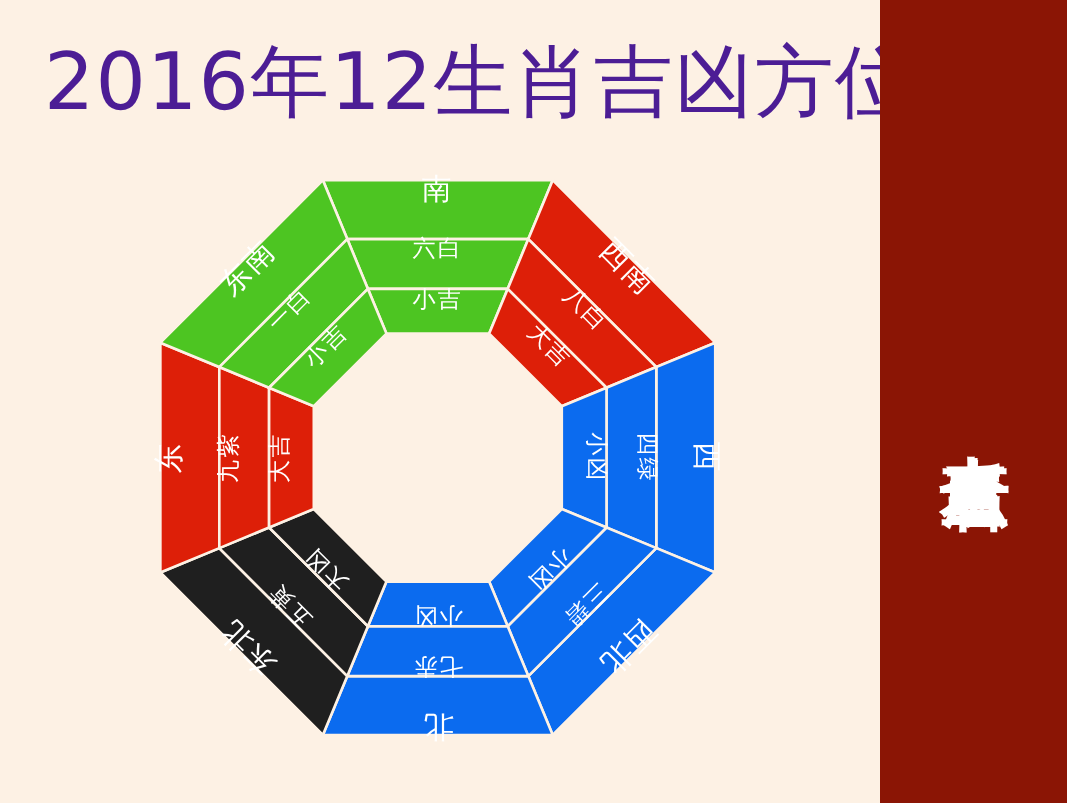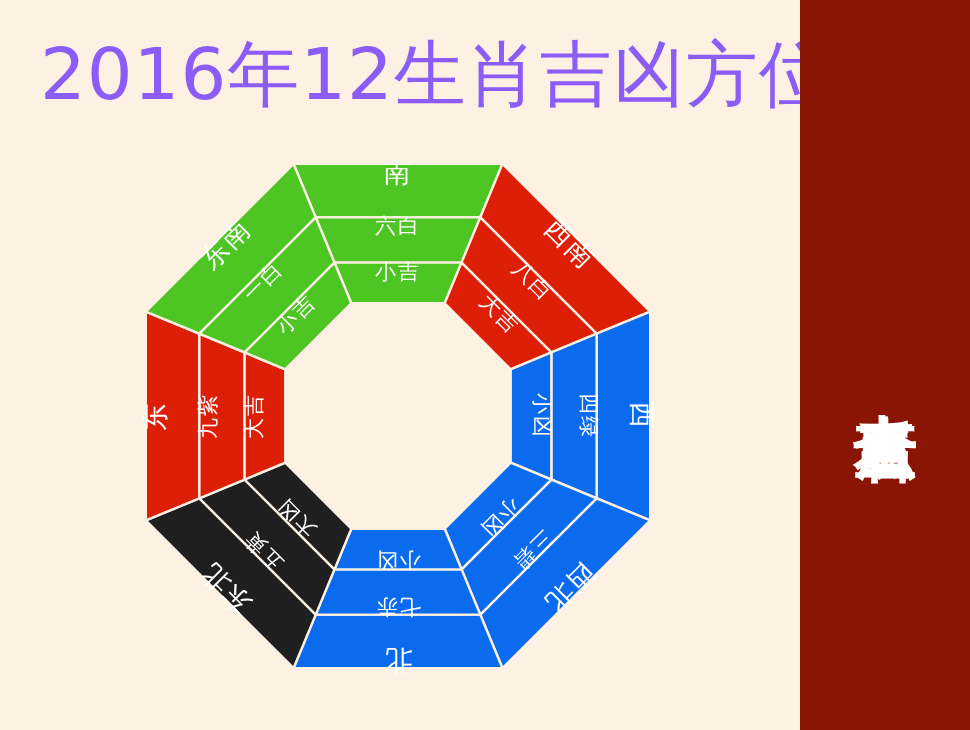--- a/index.html
+++ b/index.html
@@ -20,21 +20,21 @@
     height: 730px;
     background: #fdf1e4;
   }
   
   #title {
     position: absolute;
     left: 40px;
     top: 28px;
     width: 740px;
     height: 92px;
-    color: #8b5cf6;
+    color: #4c1d95;
     font-size: 72px;
     line-height: 92px;
     letter-spacing: 1px;
     white-space: nowrap;
     font-weight: 400;
     font-family: "DejaVu Sans", "Liberation Sans", sans-serif;
   }
   
   #diagram-wrap {
     position: absolute;

